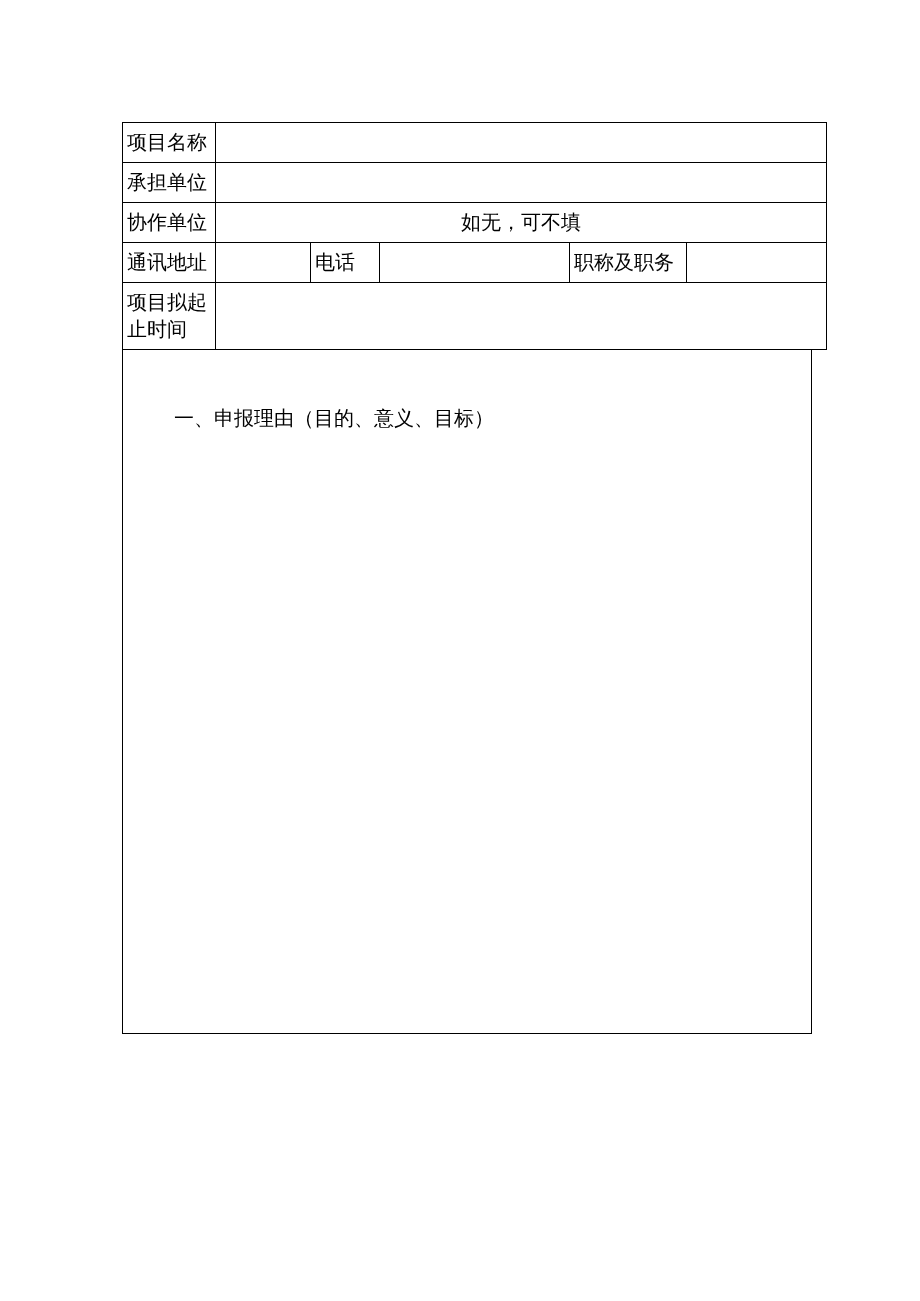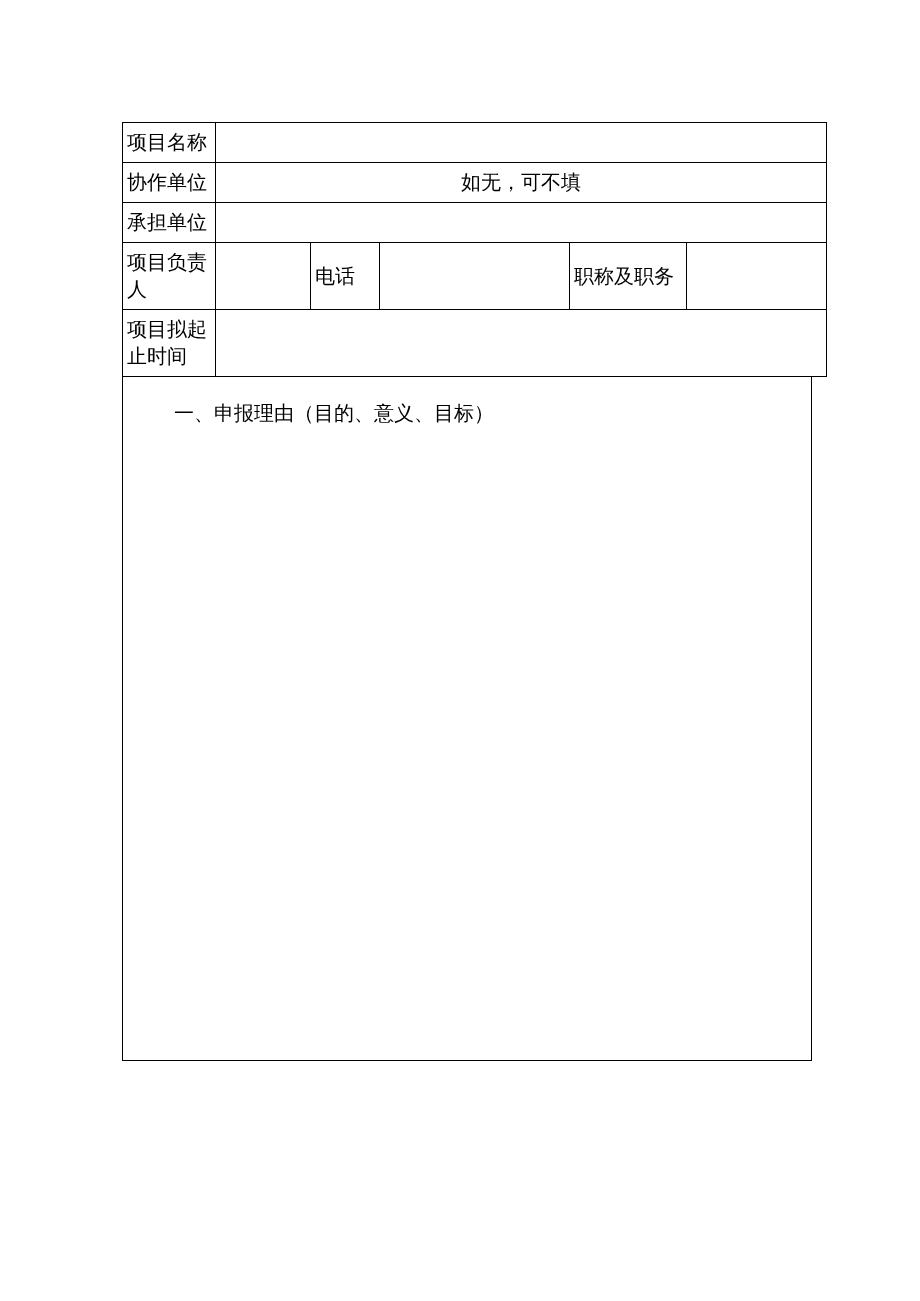--- a/index.html
+++ b/index.html
@@ -46,20 +46,21 @@
       margin-left: 7px;
     }
     .section-box {
       border: 1px solid #000;
       border-top: none;
       height: 684px;
       padding: 16px 20px 20px 44px;
     }
     .section-title {
       font-size: 20px;
+      margin-top: 32px;
     }
     col.c1 { width: 93px; }
     col.c2 { width: 95px; }
     col.c3 { width: 69px; }
     col.c4 { width: 190px; }
     col.c5 { width: 117px; }
     col.c6 { width: 140px; }
   </style>
 </head>
 <body>
@@ -73,29 +74,29 @@
         <col class="c4">
         <col class="c5">
         <col class="c6">
     </colgroup>
     <tbody>
       <tr>
         <td class="label-cell">项目名称</td>
         <td colspan="5"></td>
       </tr>
       <tr>
+        <td class="label-cell">承担单位</td>
+        <td colspan="5"></td>
+      </tr>
+      <tr>
         <td class="label-cell">协作单位</td>
         <td colspan="5" class="center">如无，可不填</td>
       </tr>
       <tr>
-        <td class="label-cell">承担单位</td>
-        <td colspan="5"></td>
-      </tr>
-      <tr>
-        <td class="label-cell">项目负责人</td>
+        <td class="label-cell">通讯地址</td>
         <td></td>
         <td class="sub-label">电话</td>
         <td></td>
         <td>职称及职务</td>
         <td></td>
       </tr>
       <tr class="tall">
         <td class="label-cell tall">项目拟起止时间</td>
         <td colspan="5"></td>
       </tr>

